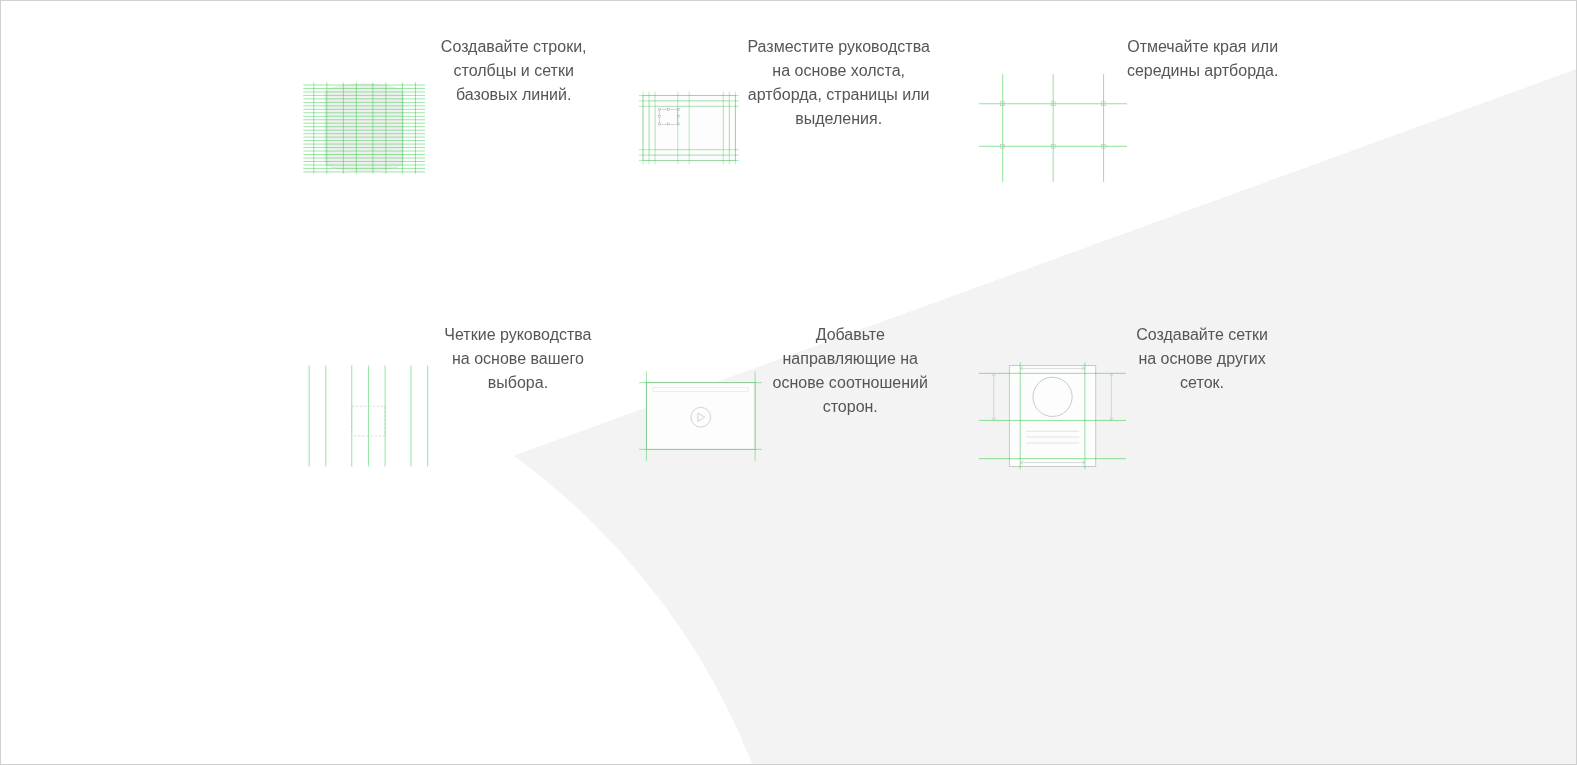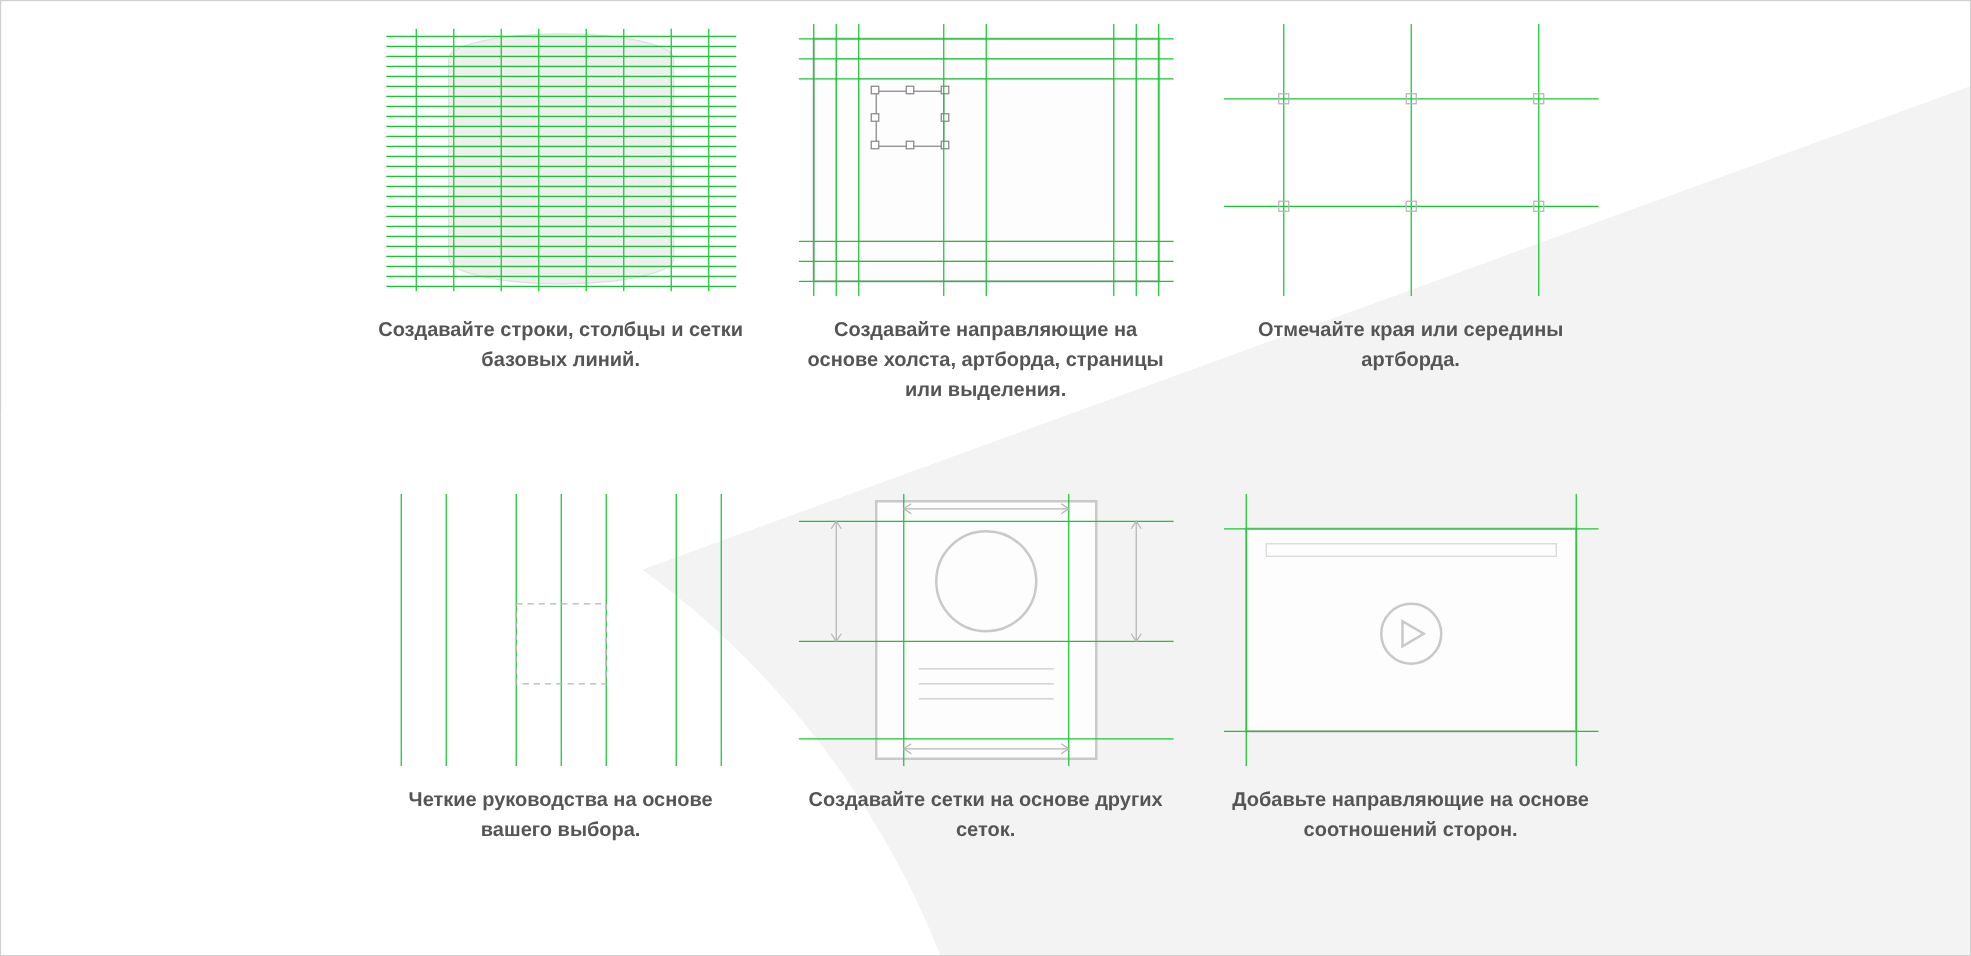--- a/index.html
+++ b/index.html
@@ -35,23 +35,22 @@
     padding-top: 18px;
   }
   .row {
     display: flex;
     justify-content: space-between;
     gap: 28px;
   }
   .card {
     width: 300px;
     display: flex;
-    flex-direction: column;
+    flex-direction: row;
     align-items: flex-start;
-    font-weight: bold;
   }
   .thumb {
     width: 300px;
     height: 218px;
     position: relative;
   }
   .thumb svg { width: 100%; height: 100%; display: block; }
   .caption {
     margin-top: 16px;
     text-align: center;
@@ -154,21 +153,21 @@
               <line x1="30" y1="0" x2="30" y2="218"></line>
             <line x1="48" y1="0" x2="48" y2="218"></line>
               <line x1="116" y1="0" x2="116" y2="218"></line>
             <line x1="150" y1="0" x2="150" y2="218"></line>
               <line x1="252" y1="0" x2="252" y2="218"></line>
             <line x1="270" y1="0" x2="270" y2="218"></line>
               <line x1="288" y1="0" x2="288" y2="218"></line>
           </g>
         </svg>
       </div>
-      <div class="caption">Создавайте направляющие на основе холста, артборда, страницы или выделения.</div>
+      <div class="caption">Разместите руководства на основе холста, артборда, страницы или выделения.</div>
     </div>
 
     <div class="card">
       <div class="thumb">
         <svg viewBox="0 0 300 218">
           <g stroke="#17c730" stroke-width="1">
             <line x1="0" y1="60" x2="300" y2="60"></line>
               <line x1="0" y1="146" x2="300" y2="146"></line>
             <line x1="48" y1="0" x2="48" y2="218"></line>
               <line x1="150" y1="0" x2="150" y2="218"></line>
@@ -201,20 +200,38 @@
             <line x1="114" y1="0" x2="114" y2="218"></line>
               <line x1="150" y1="0" x2="150" y2="218"></line>
             <line x1="186" y1="0" x2="186" y2="218"></line>
               <line x1="242" y1="0" x2="242" y2="218"></line>
             <line x1="278" y1="0" x2="278" y2="218"></line>
           </g>
           <rect x="114" y="88" width="72" height="64" fill="none" stroke="#b5b5b5" stroke-dasharray="5 4"></rect>
         </svg>
       </div>
       <div class="caption">Четкие руководства на основе вашего выбора.</div>
+    </div>
+
+    <div class="card">
+      <div class="thumb">
+        <svg viewBox="0 0 300 218">
+          <rect x="18" y="28" width="264" height="162" fill="#fdfdfd" stroke="#c9c9c9" stroke-width="2"></rect>
+          <rect x="34" y="40" width="232" height="10" fill="none" stroke="#d6d6d6"></rect>
+          <circle cx="150" cy="112" r="24" fill="none" stroke="#c9c9c9" stroke-width="2"></circle>
+          <path d="M143 102 L160 112 L143 122 Z" fill="none" stroke="#c9c9c9" stroke-width="2"></path>
+          <g stroke="#17c730" stroke-width="1">
+            <line x1="0" y1="28" x2="300" y2="28"></line>
+              <line x1="0" y1="190" x2="300" y2="190"></line>
+            <line x1="18" y1="0" x2="18" y2="218"></line>
+              <line x1="282" y1="0" x2="282" y2="218"></line>
+          </g>
+        </svg>
+      </div>
+      <div class="caption">Добавьте направляющие на основе соотношений сторон.</div>
     </div>
 
     <div class="card">
       <div class="thumb">
         <svg viewBox="0 0 300 218">
           <rect x="62" y="6" width="176" height="206" fill="#fdfdfd" stroke="#c9c9c9" stroke-width="2"></rect>
           <circle cx="150" cy="70" r="40" fill="none" stroke="#c9c9c9" stroke-width="2"></circle>
           <g stroke="#c9c9c9">
             <line x1="96" y1="140" x2="204" y2="140"></line>
             <line x1="96" y1="152" x2="204" y2="152"></line>
@@ -240,32 +257,14 @@
               <path d="M210 8 L216 12 L210 16" fill="none"></path>
             <line x1="84" y1="204" x2="216" y2="204"></line>
             <path d="M90 200 L84 204 L90 208" fill="none"></path>
               <path d="M210 200 L216 204 L210 208" fill="none"></path>
           </g>
         </svg>
       </div>
       <div class="caption">Создавайте сетки на основе других сеток.</div>
     </div>
 
-    <div class="card">
-      <div class="thumb">
-        <svg viewBox="0 0 300 218">
-          <rect x="18" y="28" width="264" height="162" fill="#fdfdfd" stroke="#c9c9c9" stroke-width="2"></rect>
-          <rect x="34" y="40" width="232" height="10" fill="none" stroke="#d6d6d6"></rect>
-          <circle cx="150" cy="112" r="24" fill="none" stroke="#c9c9c9" stroke-width="2"></circle>
-          <path d="M143 102 L160 112 L143 122 Z" fill="none" stroke="#c9c9c9" stroke-width="2"></path>
-          <g stroke="#17c730" stroke-width="1">
-            <line x1="0" y1="28" x2="300" y2="28"></line>
-              <line x1="0" y1="190" x2="300" y2="190"></line>
-            <line x1="18" y1="0" x2="18" y2="218"></line>
-              <line x1="282" y1="0" x2="282" y2="218"></line>
-          </g>
-        </svg>
-      </div>
-      <div class="caption">Добавьте направляющие на основе соотношений сторон.</div>
-    </div>
-
   </div>
 </div>
 
 </body></html>

